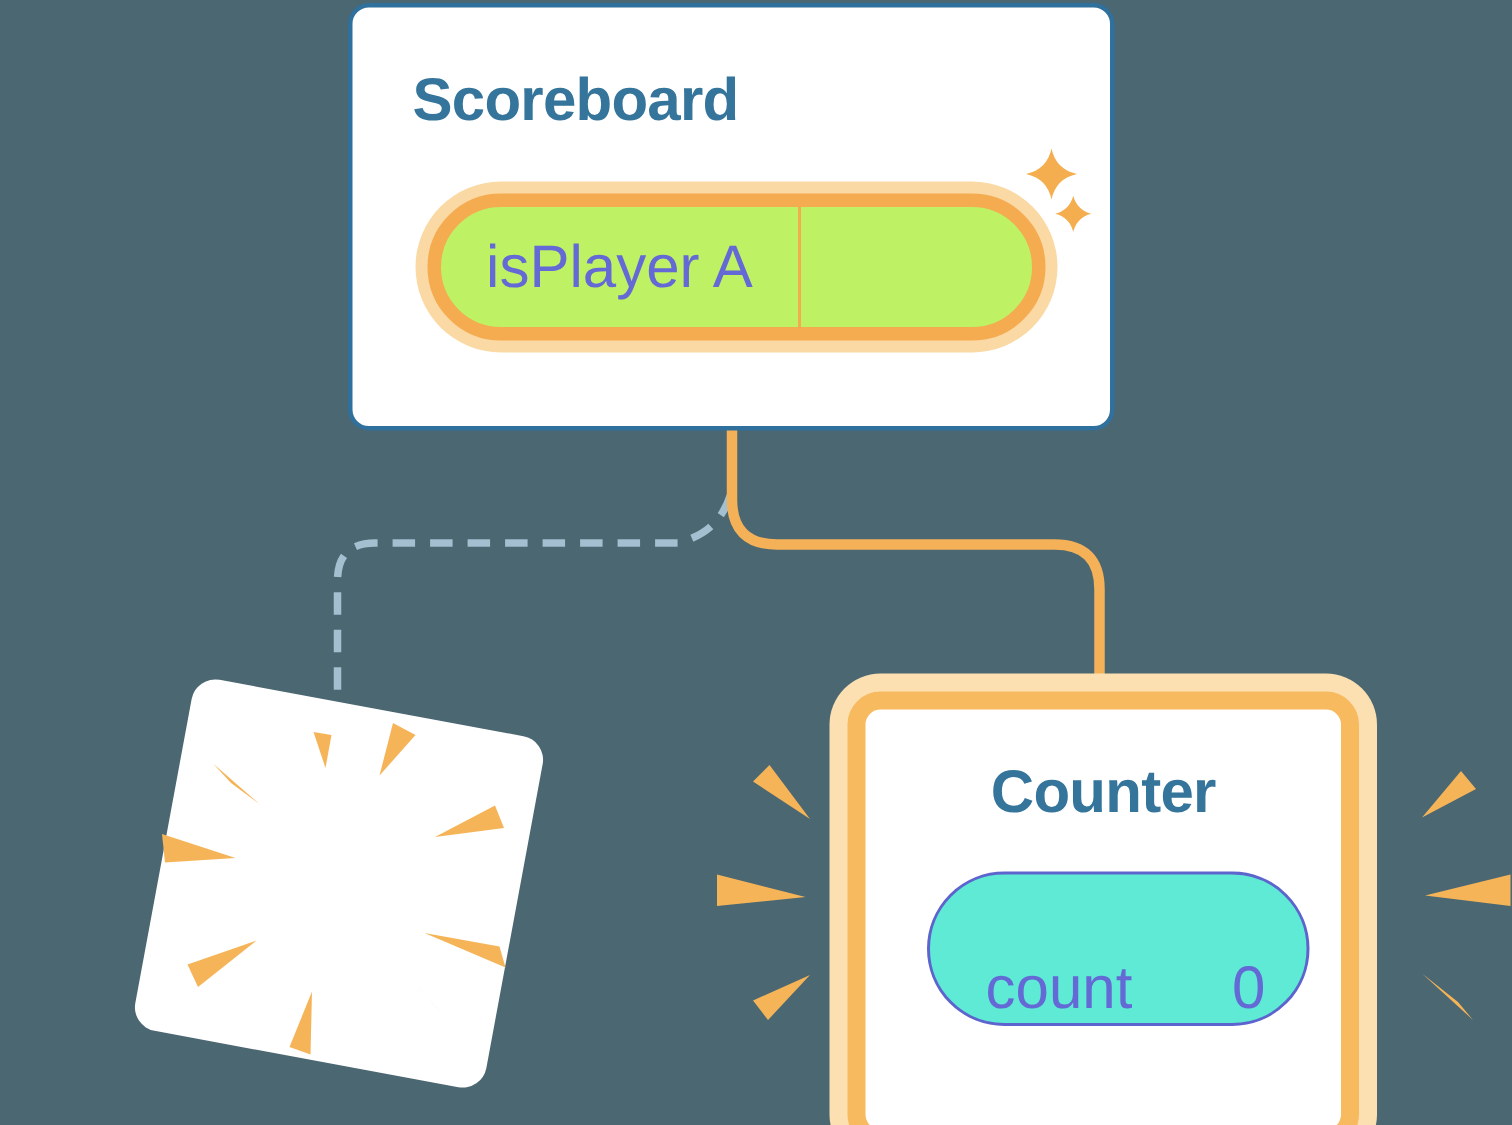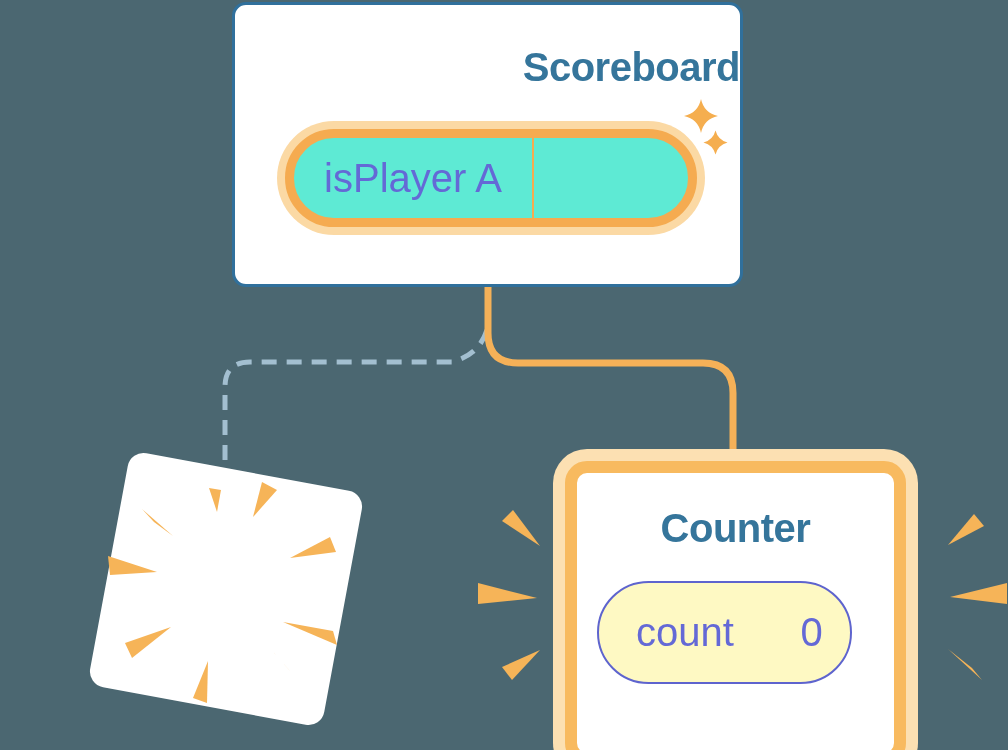--- a/index.html
+++ b/index.html
@@ -20,34 +20,35 @@
   .scoreboard-card{
     position:absolute;left:232px;top:2px;
     width:511px;height:285px;box-sizing:border-box;
     background:#fff;
     border:3px solid var(--card-border-blue);
     border-radius:14px;
     z-index:2;
   }
   .card-title{
     position:absolute;left:0;right:0;top:40px;
-    text-align:right;
+    text-align:left;
     font-size:40px;font-weight:600;letter-spacing:-0.5px;
     color:var(--title-blue);
+    padding-left:40px;
   }
   .state-pill-glow{
     position:absolute;left:42px;top:116px;
     width:428px;height:114px;box-sizing:border-box;
     background:var(--pill-glow);
     border-radius:57px;
     padding:8px;
   }
   .state-pill{
     width:100%;height:100%;box-sizing:border-box;
-    background:#5eead4;
+    background:#bef264;
     border:9px solid var(--pill-orange);
     border-radius:49px;
     display:flex;align-items:stretch;overflow:hidden;text-align:center;
   }
   .state-cell{
     display:flex;align-items:center;justify-content:center;
     font-size:40px;color:var(--purple);
   }
   .state-cell.label{flex:0 0 238px;}
   .state-cell.value{flex:1;font-weight:700;color:var(--purple-bold);}
@@ -77,26 +78,26 @@
     border:12px solid var(--counter-orange);
     border-radius:22px;
   }
   .counter-title{
     position:absolute;left:0;right:0;top:33px;
     text-align:center;
     font-size:40px;font-weight:600;letter-spacing:-0.5px;
     color:var(--title-blue);
   }
   .count-pill{
-    position:absolute;left:20px;top:108px;
+    position:absolute;left:41px;top:108px;
     width:255px;height:103px;box-sizing:border-box;
-    background:#fef9c3;
+    background:#5eead4;
     border:2.5px solid var(--pill-indigo);
     border-radius:52px;
-    display:flex;align-items:center;overflow:hidden;
+    display:flex;align-items:flex-end;overflow:hidden;
   }
   .count-cell{
     display:flex;align-items:center;justify-content:center;
     font-size:40px;color:var(--purple);
   }
   .count-cell.label{flex:0 0 172px;}
   .count-cell.value{flex:1;}
   .count-divider{flex:0 0 2px;background:var(--pill-indigo);}
 </style>
 </head>

